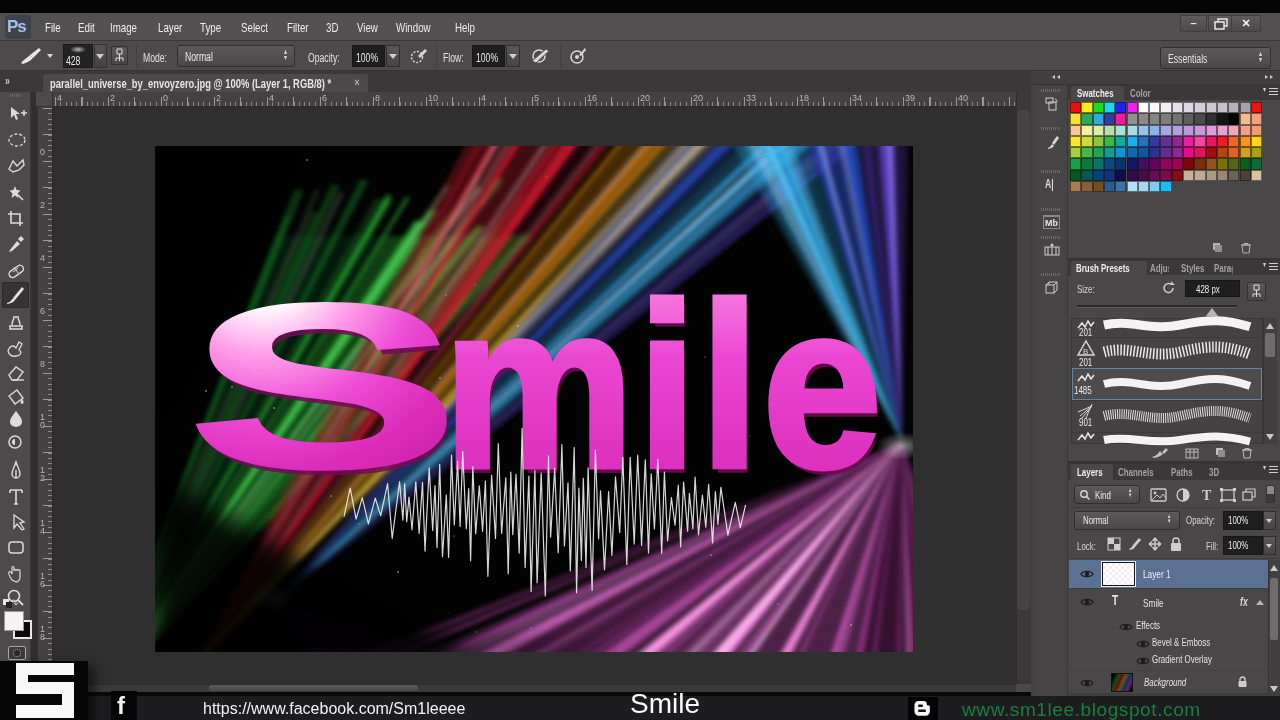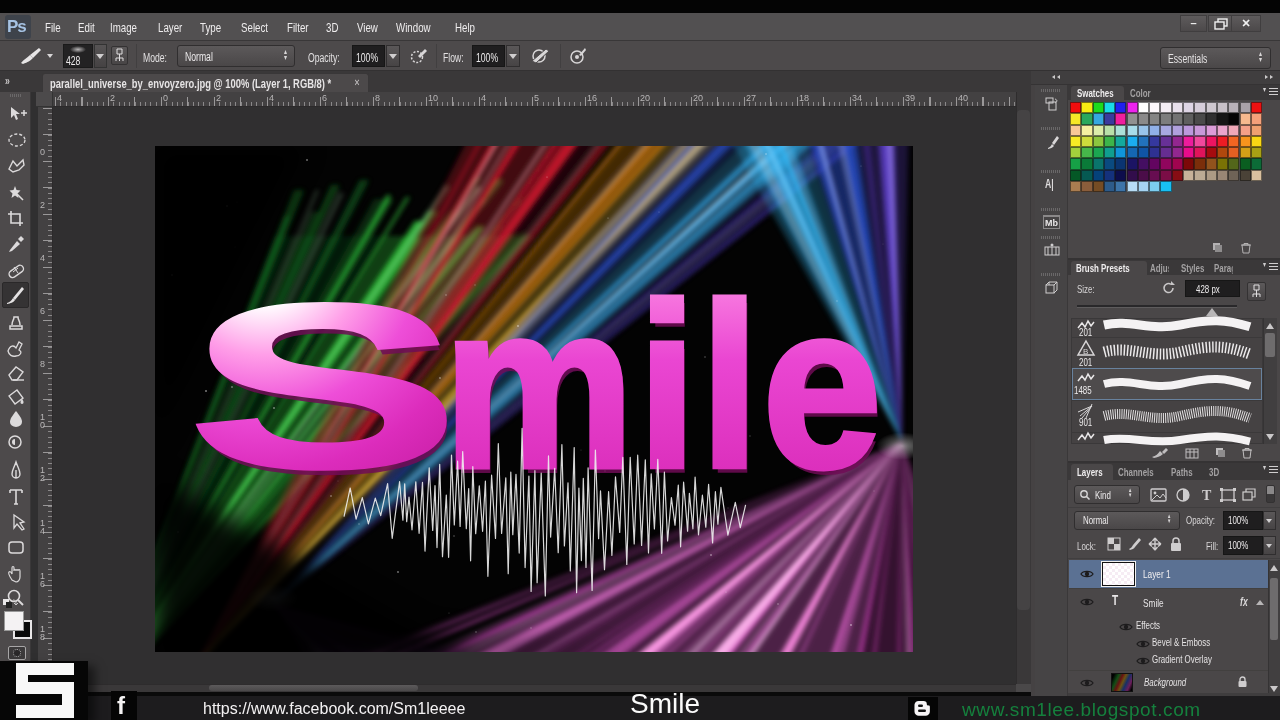--- a/index.html
+++ b/index.html
@@ -95,21 +95,21 @@
 <div class="abs" style="left:216px;top:93px;font-size:9px;color:#b8b6b7;font-weight:normal;white-space:nowrap;">2</div>
 <div class="abs" style="left:269px;top:93px;font-size:9px;color:#b8b6b7;font-weight:normal;white-space:nowrap;">4</div>
 <div class="abs" style="left:322px;top:93px;font-size:9px;color:#b8b6b7;font-weight:normal;white-space:nowrap;">6</div>
 <div class="abs" style="left:375px;top:93px;font-size:9px;color:#b8b6b7;font-weight:normal;white-space:nowrap;">8</div>
 <div class="abs" style="left:428px;top:93px;font-size:9px;color:#b8b6b7;font-weight:normal;white-space:nowrap;">10</div>
 <div class="abs" style="left:481px;top:93px;font-size:9px;color:#b8b6b7;font-weight:normal;white-space:nowrap;">4</div>
 <div class="abs" style="left:534px;top:93px;font-size:9px;color:#b8b6b7;font-weight:normal;white-space:nowrap;">5</div>
 <div class="abs" style="left:587px;top:93px;font-size:9px;color:#b8b6b7;font-weight:normal;white-space:nowrap;">16</div>
 <div class="abs" style="left:640px;top:93px;font-size:9px;color:#b8b6b7;font-weight:normal;white-space:nowrap;">20</div>
 <div class="abs" style="left:693px;top:93px;font-size:9px;color:#b8b6b7;font-weight:normal;white-space:nowrap;">20</div>
-<div class="abs" style="left:746px;top:93px;font-size:9px;color:#b8b6b7;font-weight:normal;white-space:nowrap;">27</div>
+<div class="abs" style="left:746px;top:93px;font-size:9px;color:#b8b6b7;font-weight:normal;white-space:nowrap;">33</div>
 <div class="abs" style="left:799px;top:93px;font-size:9px;color:#b8b6b7;font-weight:normal;white-space:nowrap;">18</div>
 <div class="abs" style="left:852px;top:93px;font-size:9px;color:#b8b6b7;font-weight:normal;white-space:nowrap;">34</div>
 <div class="abs" style="left:905px;top:93px;font-size:9px;color:#b8b6b7;font-weight:normal;white-space:nowrap;">39</div>
 <div class="abs" style="left:958px;top:93px;font-size:9px;color:#b8b6b7;font-weight:normal;white-space:nowrap;">40</div>
 <div class="abs" style="left:38px;top:107px;width:15px;height:577px;background-color:#434142;background-image:repeating-linear-gradient(180deg,#9a9899 0px,#9a9899 1px,transparent 1px,transparent 26.5px),repeating-linear-gradient(180deg,#8a8889 0px,#8a8889 1px,transparent 1px,transparent 5.3px);background-size:9px 100%,4px 100%;background-position:right 0 top 1px,right 0 top 1px;background-repeat:repeat-y;border-right:1px solid #2c2a2b;"></div>
 <div class="abs" style="left:40px;top:148px;font-size:9px;color:#b8b6b7;font-weight:normal;white-space:nowrap;line-height:8px;">0</div>
 <div class="abs" style="left:40px;top:201px;font-size:9px;color:#b8b6b7;font-weight:normal;white-space:nowrap;line-height:8px;">2</div>
 <div class="abs" style="left:40px;top:254px;font-size:9px;color:#b8b6b7;font-weight:normal;white-space:nowrap;line-height:8px;">4</div>
 <div class="abs" style="left:40px;top:307px;font-size:9px;color:#b8b6b7;font-weight:normal;white-space:nowrap;line-height:8px;">6</div>
 <div class="abs" style="left:40px;top:360px;font-size:9px;color:#b8b6b7;font-weight:normal;white-space:nowrap;line-height:8px;">8</div>

